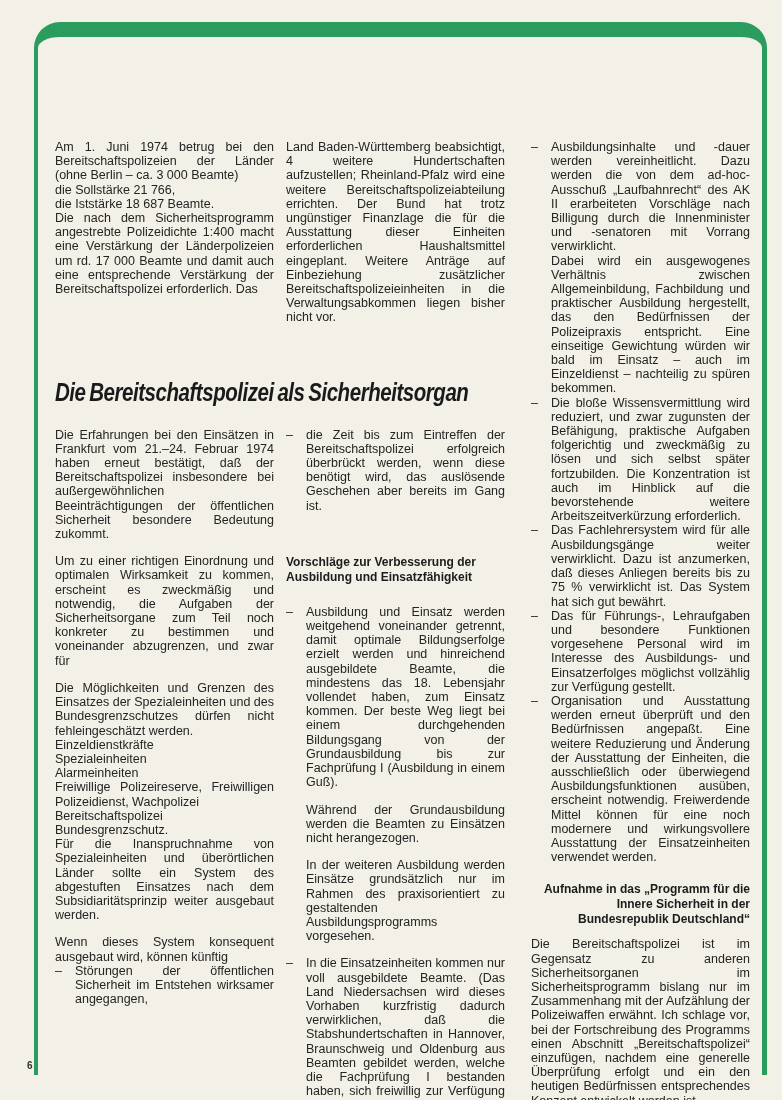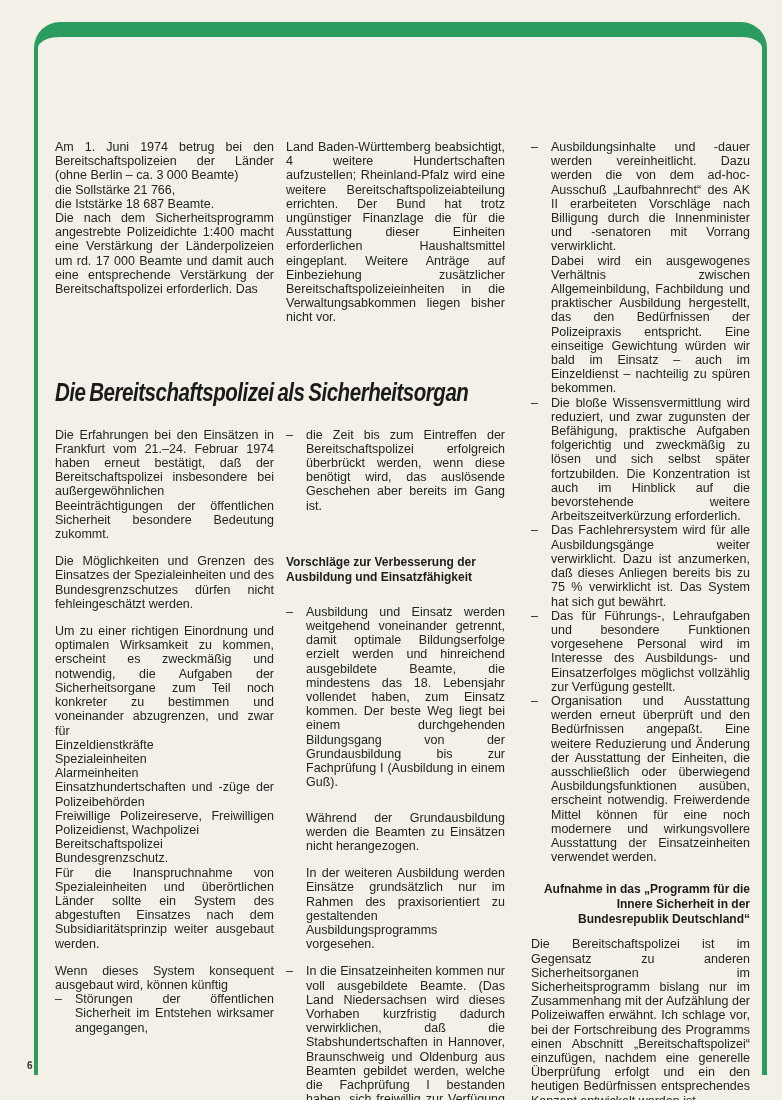--- a/index.html
+++ b/index.html
@@ -51,47 +51,46 @@
             <div class="blk para">Die nach dem Sicherheitsprogramm angestrebte Polizeidichte 1:400 macht eine Verstärkung der Länderpolizeien um rd. 17 000 Beamte und damit auch eine entsprechende Verstärkung der Bereitschaftspolizei erforderlich. Das</div>
           </div>
         <div class="col">
             <div class="blk para">Land Baden-Württemberg beabsichtigt, 4 weitere Hundertschaften aufzustellen; Rheinland-Pfalz wird eine weitere Bereitschaftspolizeiabteilung errichten. Der Bund hat trotz ungünstiger Finanzlage die für die Ausstattung dieser Einheiten erforderlichen Haushaltsmittel eingeplant. Weitere Anträge auf Einbeziehung zusätzlicher Bereitschaftspolizeieinheiten in die Verwaltungsabkommen liegen bisher nicht vor.</div>
           </div>
       </div>
       <div class="article-heading">Die Bereitschaftspolizei als Sicherheitsorgan</div>
       <div class="bottomrow">
         <div class="col">
             <div class="blk para">Die Erfahrungen bei den Einsätzen in Frankfurt vom 21.–24. Februar 1974 haben erneut bestätigt, daß der Bereitschaftspolizei insbesondere bei außergewöhnlichen Beeinträchtigungen der öffentlichen Sicherheit besondere Bedeutung zukommt.</div>
+            <div class="blk para" style="margin-top: 13px;">Um zu einer richtigen Einordnung und optimalen Wirksamkeit zu kommen, erscheint es zweckmäßig und notwendig, die Aufgaben der Sicherheitsorgane zum Teil noch konkreter zu bestimmen und voneinander abzugrenzen, und zwar für</div>
             <div class="blk para" style="margin-top: 13px;">Die Möglichkeiten und Grenzen des Einsatzes der Spezialeinheiten und des Bundesgrenzschutzes dürfen nicht fehleingeschätzt werden.</div>
-            <div class="blk para" style="margin-top: 13px;">Um zu einer richtigen Einordnung und optimalen Wirksamkeit zu kommen, erscheint es zweckmäßig und notwendig, die Aufgaben der Sicherheitsorgane zum Teil noch konkreter zu bestimmen und voneinander abzugrenzen, und zwar für</div>
             <div class="blk para">Einzeldienstkräfte</div>
             <div class="blk para">Spezialeinheiten</div>
             <div class="blk para">Alarmeinheiten</div>
-            <div class="blk para">Einsatzhundertschaften und -züge der Polizeibehörden</div>
             <div class="blk para">Freiwillige Polizeireserve, Freiwilligen Polizeidienst, Wachpolizei</div>
             <div class="blk para">Bereitschaftspolizei</div>
             <div class="blk para">Bundesgrenzschutz.</div>
             <div class="blk para">Für die Inanspruchnahme von Spezialeinheiten und überörtlichen Länder sollte ein System des abgestuften Einsatzes nach dem Subsidiaritätsprinzip weiter ausgebaut werden.</div>
             <div class="blk para" style="margin-top: 13px;">Wenn dieses System konsequent ausgebaut wird, können künftig</div>
             <div class="blk dash">
               <span class="marker">–</span>
               <div class="dbody">Störungen der öffentlichen Sicherheit im Entstehen wirksamer angegangen,</div>
             </div>
           </div>
         <div class="col">
             <div class="blk dash">
               <span class="marker">–</span>
               <div class="dbody">die Zeit bis zum Eintreffen der Bereitschaftspolizei erfolgreich überbrückt werden, wenn diese benötigt wird, das auslösende Geschehen aber bereits im Gang ist.</div>
             </div>
             <div class="blk subhead" style="margin-top: 42px;">Vorschläge zur Verbesserung der Ausbildung und Einsatzfähigkeit</div>
             <div class="blk dash" style="margin-top: 20px;">
               <span class="marker">–</span>
               <div class="dbody">Ausbildung und Einsatz werden weitgehend voneinander getrennt, damit optimale Bildungserfolge erzielt werden und hinreichend ausgebildete Beamte, die mindestens das 18. Lebensjahr vollendet haben, zum Einsatz kommen. Der beste Weg liegt bei einem durchgehenden Bildungsgang von der Grundausbildung bis zur Fachprüfung I (Ausbildung in einem Guß).</div>
             </div>
-            <div class="blk subpara" style="margin-top: 21px;">Während der Grundausbildung werden die Beamten zu Einsätzen nicht herangezogen.</div>
+            <div class="blk subpara" style="margin-top: 13px;">Während der Grundausbildung werden die Beamten zu Einsätzen nicht herangezogen.</div>
             <div class="blk subpara" style="margin-top: 13px;">In der weiteren Ausbildung werden Einsätze grundsätzlich nur im Rahmen des praxisorientiert zu gestaltenden Ausbildungsprogramms vorgesehen.</div>
             <div class="blk dash" style="margin-top: 13px;">
               <span class="marker">–</span>
               <div class="dbody">In die Einsatzeinheiten kommen nur voll ausgebildete Beamte. (Das Land Niedersachsen wird dieses Vorhaben kurzfristig dadurch verwirklichen, daß die Stabshundertschaften in Hannover, Braunschweig und Oldenburg aus Beamten gebildet werden, welche die Fachprüfung I bestanden haben, sich freiwillig zur Verfügung stellen und dann etwa bis zum 30. Lebensjahr in der Bereitschaftspolizei bleiben. Die Stabshundertschaften werden sowohl als Einsatzeinheiten als auch für technische Aufgaben eingesetzt.)</div>
             </div>
           </div>
       </div>
     </div>
     <div class="col">
         <div class="blk dash">

